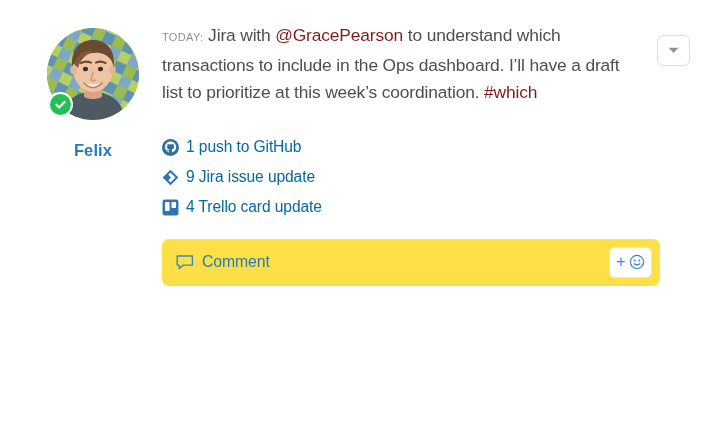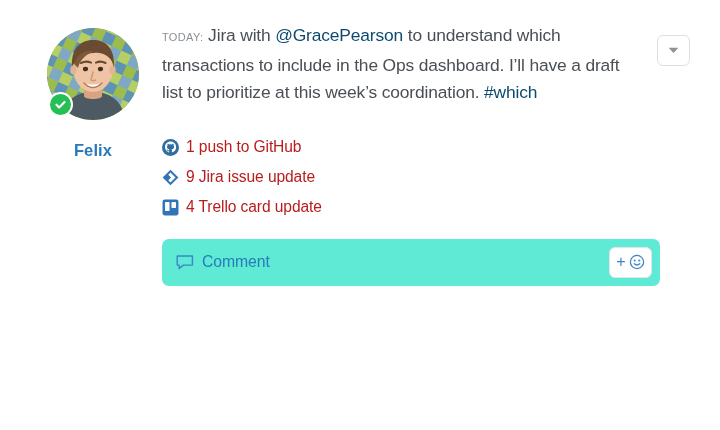--- a/index.html
+++ b/index.html
@@ -112,21 +112,21 @@
 
   .day-label {
     font-size: 11px;
     letter-spacing: .35px;
     font-weight: normal;
   }
   .day-today { color: #8b9096; }
   .day-yesterday { color: #2ec261; }
 
   .mention, .hashtag {
-    color: #0c4a6e;
+    color: #7f1d1d;
     cursor: pointer;
   }
 
   .emoji {
     font-family: "DejaVu Sans", sans-serif;
     font-size: 16px;
   }
 
   
   .integrations {
@@ -145,30 +145,30 @@
     height: 17px;
     flex: 0 0 17px;
     margin-right: 7px;
     display: flex;
     align-items: center;
     justify-content: center;
   }
   .integration-icon svg { display: block; }
   .integration-label {
     font-size: 15.6px;
-    color: #b91c1c;
+    color: #0369a1;
     letter-spacing: -.1px;
   }
 
   
   .comment-bar {
     margin-top: 19px;
     margin-right: 30px;
     height: 47px;
-    background: #5eead4;
+    background: #fde047;
     border-radius: 7px;
     display: flex;
     align-items: center;
     padding: 0 8px 0 14px;
     box-sizing: border-box;
   }
   .comment-action {
     display: flex;
     align-items: center;
     cursor: pointer;

